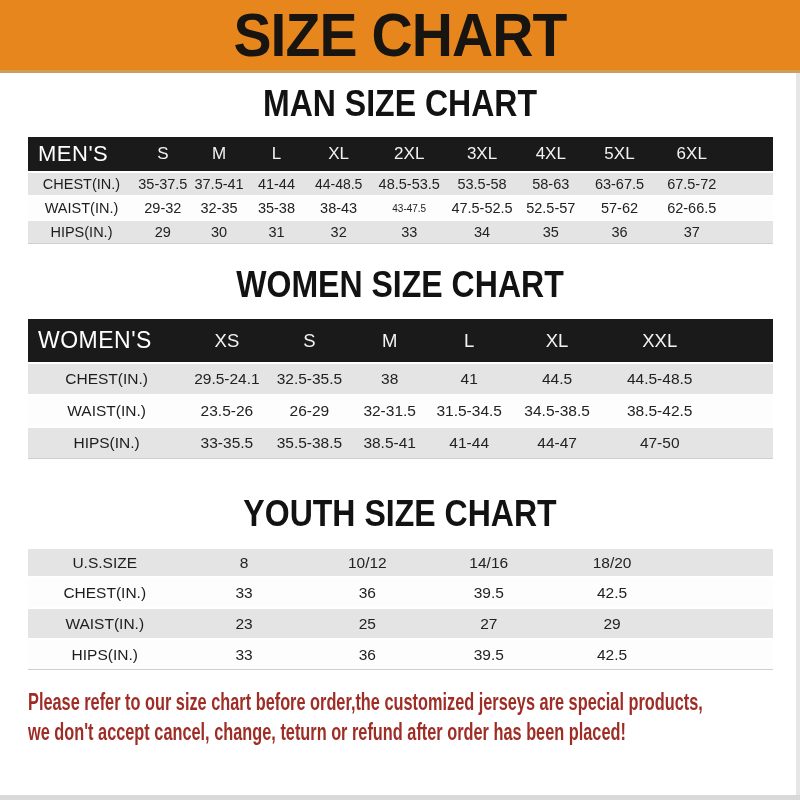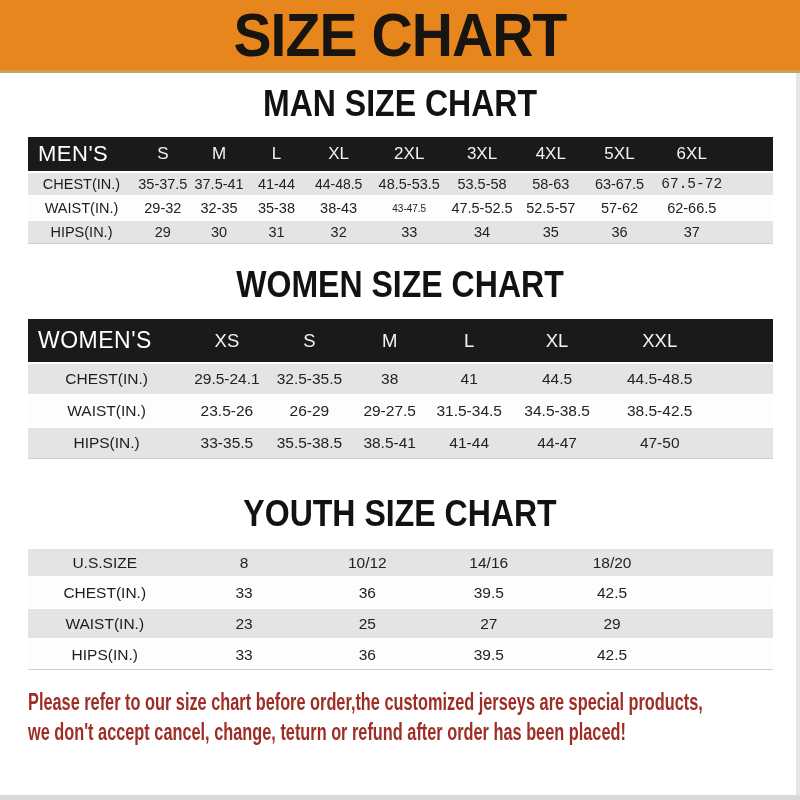--- a/index.html
+++ b/index.html
@@ -87,21 +87,21 @@
       <div class="t-row row-gray" style="height: 22px;">
         <span class="cell row-label" style="width: 14.35%; font-size: 14.5px;">CHEST(IN.)</span>
         <span class="cell size-cell" style="width: 7.5%; font-size: 14.5px;">35-37.5</span>
         <span class="cell size-cell" style="width: 7.6%; font-size: 14.5px;">37.5-41</span>
         <span class="cell size-cell" style="width: 7.8%; font-size: 14.5px;">41-44</span>
         <span class="cell size-cell" style="width: 8.9%; font-size: 14px;">44-48.5</span>
         <span class="cell size-cell" style="width: 10.05%; font-size: 14.5px;">48.5-53.5</span>
         <span class="cell size-cell" style="width: 9.5%; font-size: 14.5px;">53.5-58</span>
         <span class="cell size-cell" style="width: 8.95%; font-size: 14.5px;">58-63</span>
         <span class="cell size-cell" style="width: 9.5%; font-size: 14.5px;">63-67.5</span>
-        <span class="cell size-cell" style="width: 9.9%; font-size: 14.5px; font-family: Liberation Mono, monospace;">67.5-72</span>
+        <span class="cell size-cell" style="width: 9.9%; font-size: 14.5px;">67.5-72</span>
         <span class="cell size-cell" style="width: 5.95%; font-size: 14.5px;"></span>
       </div>
       <div class="t-row row-white" style="height: 22px;">
         <span class="cell row-label" style="width: 14.35%; font-size: 14.5px;">WAIST(IN.)</span>
         <span class="cell size-cell" style="width: 7.5%; font-size: 14.5px;">29-32</span>
         <span class="cell size-cell" style="width: 7.6%; font-size: 14.5px;">32-35</span>
         <span class="cell size-cell" style="width: 7.8%; font-size: 14.5px;">35-38</span>
         <span class="cell size-cell" style="width: 8.9%; font-size: 14.5px;">38-43</span>
         <span class="cell size-cell" style="width: 10.05%; font-size: 10px;">43-47.5</span>
         <span class="cell size-cell" style="width: 9.5%; font-size: 14.5px;">47.5-52.5</span>
@@ -146,21 +146,21 @@
         <span class="cell size-cell" style="width: 10.6%; font-size: 15.5px;">38</span>
         <span class="cell size-cell" style="width: 10.75%; font-size: 15.5px;">41</span>
         <span class="cell size-cell" style="width: 12.85%; font-size: 15.5px;">44.5</span>
         <span class="cell size-cell" style="width: 14.7%; font-size: 15.5px;">44.5-48.5</span>
         <span class="cell size-cell" style="width: 7.85%; font-size: 15.5px;"></span>
       </div>
       <div class="t-row row-white" style="height: 30px;">
         <span class="cell row-label" style="width: 21.1%; font-size: 15.5px;">WAIST(IN.)</span>
         <span class="cell size-cell" style="width: 11.2%; font-size: 15.5px;">23.5-26</span>
         <span class="cell size-cell" style="width: 10.95%; font-size: 15.5px;">26-29</span>
-        <span class="cell size-cell" style="width: 10.6%; font-size: 15.5px;">29-27.5</span>
+        <span class="cell size-cell" style="width: 10.6%; font-size: 15.5px;">32-31.5</span>
         <span class="cell size-cell" style="width: 10.75%; font-size: 15.5px;">31.5-34.5</span>
         <span class="cell size-cell" style="width: 12.85%; font-size: 15.5px;">34.5-38.5</span>
         <span class="cell size-cell" style="width: 14.7%; font-size: 15.5px;">38.5-42.5</span>
         <span class="cell size-cell" style="width: 7.85%; font-size: 15.5px;"></span>
       </div>
       <div class="t-row row-gray" style="height: 30px;">
         <span class="cell row-label" style="width: 21.1%; font-size: 15.5px;">HIPS(IN.)</span>
         <span class="cell size-cell" style="width: 11.2%; font-size: 15.5px;">33-35.5</span>
         <span class="cell size-cell" style="width: 10.95%; font-size: 15.5px;">35.5-38.5</span>
         <span class="cell size-cell" style="width: 10.6%; font-size: 15.5px;">38.5-41</span>

